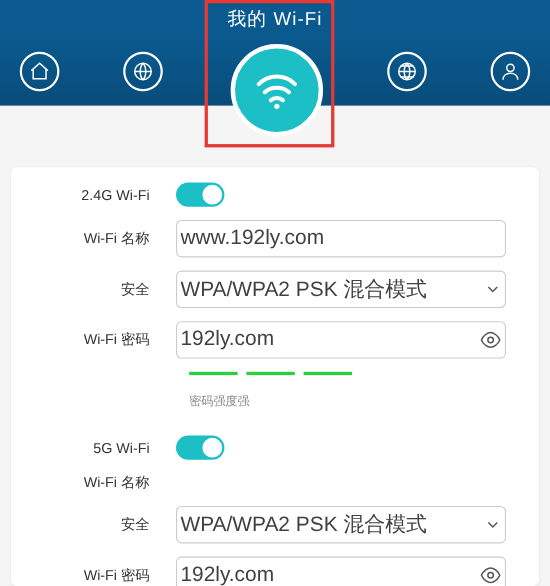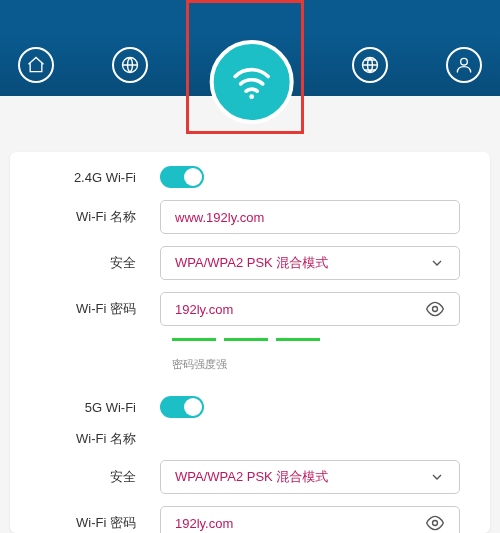--- a/index.html
+++ b/index.html
@@ -87,39 +87,40 @@
     background: #fff;
     border-radius: 50%;
   }
   .field {
     flex: 1;
     height: 34px;
     border: 1px solid #ccc;
     border-radius: 5px;
     display: flex;
     align-items: center;
-    padding: 0 14px;
-    font-size: 13px;
-    color: #be185d;
+    padding: 0 3px;
+    font-size: 19px;
+    color: #404040;
     background: #fff;
     position: relative;
   }
   .field .txt { flex: 1; overflow: hidden; white-space: nowrap; }
   .chevron { width: 16px; height: 16px; }
   .chevron svg { width: 16px; height: 16px; stroke: #555; stroke-width: 2; fill: none; }
   .eye { width: 20px; height: 20px; }
   .eye svg { width: 20px; height: 20px; stroke: #555; stroke-width: 1.6; fill: none; }
   .strength-row { margin-left: 142px; margin-bottom: 6px; display: flex; gap: 8px; }
   .strength-seg { width: 44px; height: 3px; background: #2ecc40; }
   .strength-label { margin-left: 142px; font-size: 11px; color: #888; margin-bottom: 24px; margin-top: 16px; }
 </style>
 </head>
 <body>
 
 <div class="header">
+  <div class="title">我的 Wi-Fi</div>
   <div class="nav-row">
     <div class="nav-btn">
       <svg viewBox="0 0 24 24">
           <path d="M3 11 L12 3 L21 11 M5 10 V20 H19 V10"></path>
         </svg>
     </div>
     <div class="nav-btn">
       <svg viewBox="0 0 24 24">
           <circle cx="12" cy="12" r="9"></circle>
           <path d="M3 12 H21 M12 3 C8 7 8 17 12 21 M12 3 C16 7 16 17 12 21"></path>

